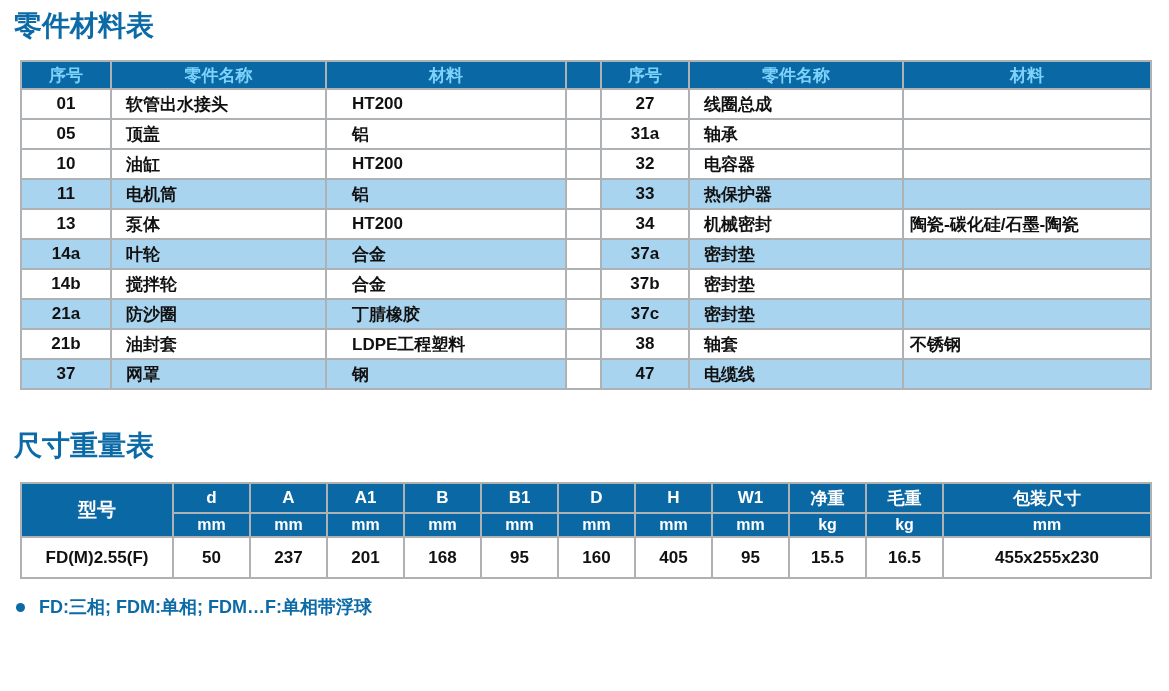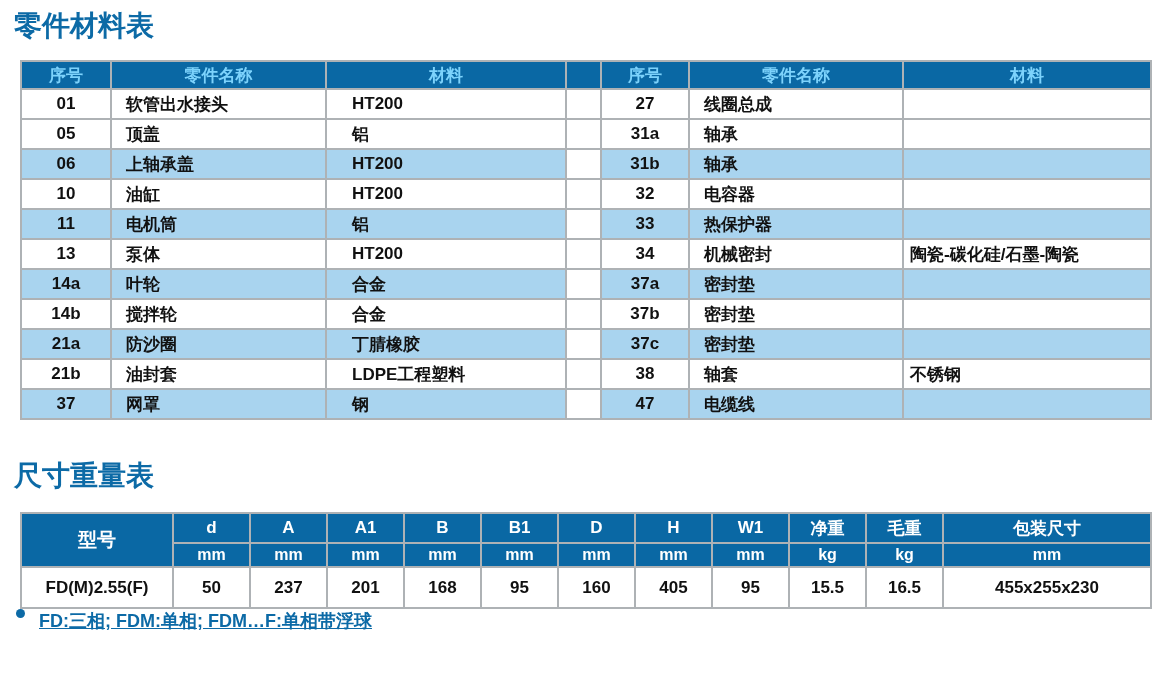--- a/index.html
+++ b/index.html
@@ -67,26 +67,25 @@
   }
   .dims-table tr.lab-row th { height: 30px; }
   .dims-table tr.unit-row th { height: 24px; font-size: 16px; }
   .dims-table .model-head { font-size: 19px; text-align: center; }
   .dims-table tbody tr { height: 41px; background: #ffffff; }
   .dims-table tbody td { text-align: center; }
 
   
   .footnote {
     display: flex;
-    align-items: flex-start;
-    margin: 0 0 0 16px;
+    align-items: center;
+    margin: 16px 0 0 16px;
     color: var(--title-blue);
     font-weight: bold;
     font-size: 18px;
-    text-decoration: underline;
   }
   .footnote .dot {
     width: 9px; height: 9px;
     border-radius: 50%;
     background: var(--title-blue);
     margin-right: 14px;
     flex: 0 0 auto;
   }
 </style>
 </head>
@@ -124,29 +123,20 @@
       <td class="c-no">27</td>
       <td class="c-name">线圈总成</td>
       <td class="c-mat-r"></td>
     </tr>
     <tr>
       <td class="c-no">05</td>
       <td class="c-name">顶盖</td>
       <td class="c-mat">铝</td>
       <td class="c-gap"></td>
       <td class="c-no">31a</td>
-      <td class="c-name">轴承</td>
-      <td class="c-mat-r"></td>
-    </tr>
-    <tr class="alt">
-      <td class="c-no">06</td>
-      <td class="c-name">上轴承盖</td>
-      <td class="c-mat">HT200</td>
-      <td class="c-gap"></td>
-      <td class="c-no">31b</td>
       <td class="c-name">轴承</td>
       <td class="c-mat-r"></td>
     </tr>
     <tr>
       <td class="c-no">10</td>
       <td class="c-name">油缸</td>
       <td class="c-mat">HT200</td>
       <td class="c-gap"></td>
       <td class="c-no">32</td>
       <td class="c-name">电容器</td>

